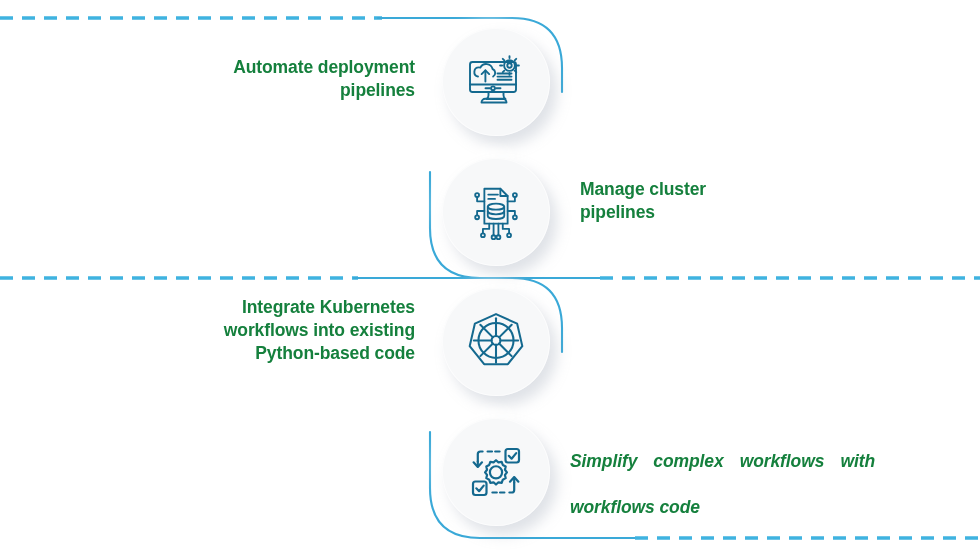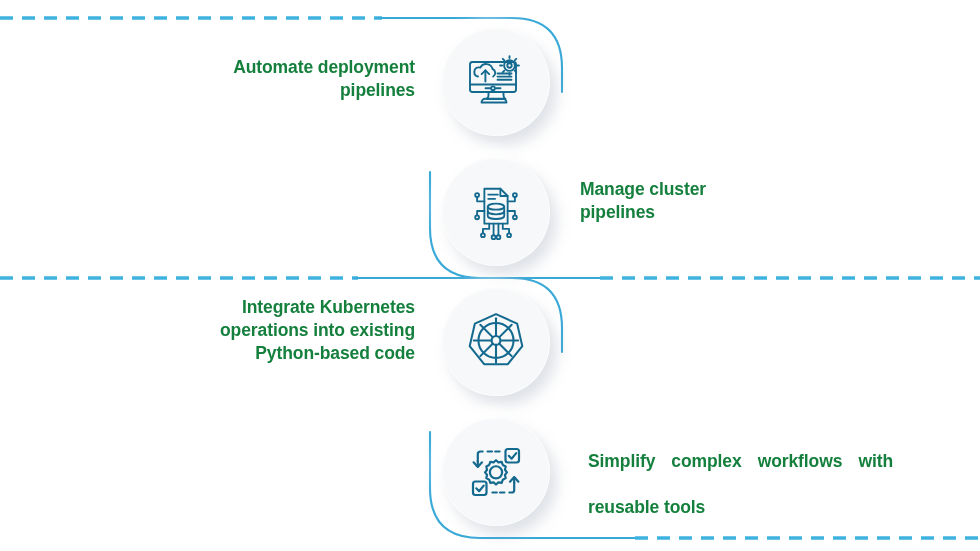--- a/index.html
+++ b/index.html
@@ -180,21 +180,21 @@
         <line x1="16.8" y1="15.3" x2="29" y2="27.5"></line>
         <line x1="35" y1="33.5" x2="47.2" y2="45.7"></line>
         <line x1="47.2" y1="15.3" x2="35" y2="27.5"></line>
         <line x1="29" y1="33.5" x2="16.8" y2="45.7"></line>
       </svg>
     </span>
   </div>
 
   <div class="label right-al" style="left:175px;top:296px;width:240px;">
     <span>Integrate Kubernetes</span><br>
-    <span>operations into existing</span><br>
+    <span>workflows into existing</span><br>
     <span>Python-based code</span>
   </div>
 
   <div class="badge" style="left:442px;top:418px;">
     <span>
       <svg width="64" height="64" viewBox="0 0 64 64" fill="none" stroke="#14698f" stroke-width="2.2" stroke-linecap="round" stroke-linejoin="round">
         <path d="M35.6 11.5h-4.4M28 11.5h-4.4"></path>
         <path d="M18.6 11.5h-2.2a2.6 2.6 0 0 0-2.6 2.6v7.4"></path>
         <path d="M13.8 26.3v-4.8"></path>
         <path d="M9.6 22.3l4.2 4.6 4.2-4.6"></path>
@@ -205,18 +205,18 @@
         <rect x="41.5" y="9" width="13.5" height="13.5" rx="2.4"></rect>
         <path d="M44.8 15.8l2.8 2.9 4.6-5.6"></path>
         <rect x="9" y="41.5" width="13.5" height="13.5" rx="2.4"></rect>
         <path d="M12.3 48.3l2.8 2.9 4.6-5.6"></path>
         <path d="M32 20.2l2.45 2.2 3.25-.5 1.1 3.1 2.9 1.55-.75 3.2 2 2.6-2 2.6.75 3.2-2.9 1.55-1.1 3.1-3.25-.5L32 44.5l-2.45-2.2-3.25.5-1.1-3.1-2.9-1.55.75-3.2-2-2.6 2-2.6-.75-3.2 2.9-1.55 1.1-3.1 3.25.5z"></path>
         <circle cx="32" cy="32.35" r="6.1"></circle>
       </svg>
     </span>
   </div>
 
-  <div class="label justify" style="left:588px;top:450px;width:305px;">
+  <div class="label justify" style="left:570px;top:450px;width:305px;font-style:italic;">
     <span class="j-line">Simplify complex workflows with</span>
-    <span>reusable tools</span>
+    <span>workflows code</span>
   </div>
 
 </div>
 
 </body></html>

